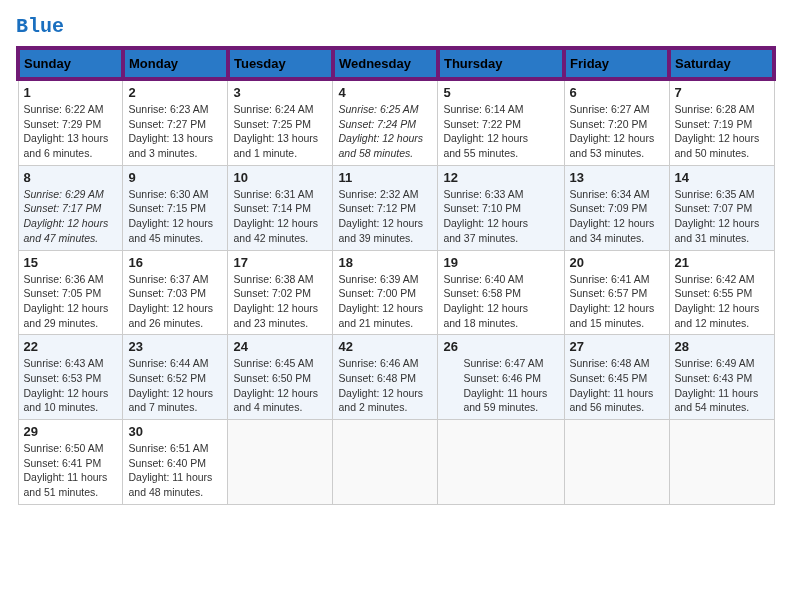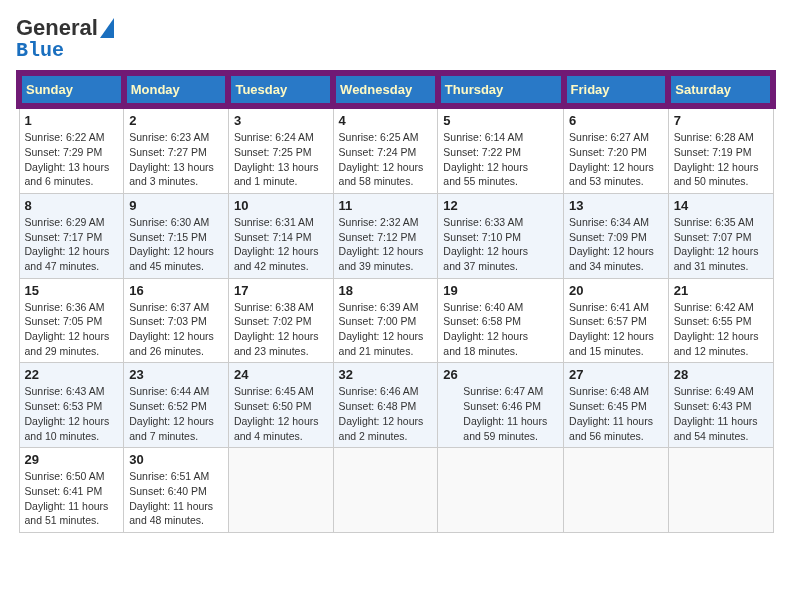--- a/index.html
+++ b/index.html
@@ -54,26 +54,26 @@
       font-weight: normal;
       color: #444;
     }
     .calendar {
       width: 100%;
       border-collapse: collapse;
       font-size: 11px;
     }
     .calendar thead tr th {
       background: #2979c7;
-      color: #fef9c3;
+      color: #000000;
       font-size: 13px;
       font-weight: bold;
       padding: 6px 4px;
       text-align: left;
-      border: 6px solid #701a75;
+      border: 4px solid #701a75;
     }
     .calendar tbody tr td {
       border: 1px solid #ccc;
       vertical-align: top;
       padding: 4px 5px;
       min-height: 80px;
       background: #fff;
     }
     .calendar tbody tr:nth-child(even) td {
       background: #f0f5fb;
@@ -92,26 +92,20 @@
     }
     .empty-cell {
       background: #f9f9f9 !important;
     }
   </style>
 </head>
 <body>
 
 <div class="header">
   <div class="logo">
-    <div class="logo-line">
-      <span class="logo-text">
-        <span style="color:#333;">General</span>
-      </span>
-      <span class="logo-triangle"></span>
-    </div>
     <div class="logo-line">
       <span class="logo-text" style="color:#1a6fbf; font-size:20px;font-family:Liberation Mono, monospace;">Blue</span>
     </div>
   </div>
   <div class="title-block">
     <h1></h1>
     <h2></h2>
   </div>
 </div>
 
@@ -145,21 +139,21 @@
         </td>
         <td>
           <span class="day-num">3</span>
           <div class="day-info" style="white-space: pre-line;">Sunrise: 6:24 AM
 Sunset: 7:25 PM
 Daylight: 13 hours
 and 1 minute.</div>
         </td>
         <td>
           <span class="day-num">4</span>
-          <div class="day-info" style="white-space: pre-line;">Sunrise: 6:25 AM
+          <div class="day-info" style="white-space: pre-line; font-style: italic;">Sunrise: 6:25 AM
 Sunset: 7:24 PM
 Daylight: 12 hours
 and 58 minutes.</div>
         </td>
         <td>
           <span class="day-num">5</span>
           <div class="day-info" style="white-space: pre-line;">Sunrise: 6:14 AM
 Sunset: 7:22 PM
 Daylight: 12 hours
 and 55 minutes.</div>
@@ -175,21 +169,21 @@
           <span class="day-num">7</span>
           <div class="day-info" style="white-space: pre-line;">Sunrise: 6:28 AM
 Sunset: 7:19 PM
 Daylight: 12 hours
 and 50 minutes.</div>
         </td>
       </tr>
       <tr>
         <td>
           <span class="day-num">8</span>
-          <div class="day-info" style="white-space: pre-line;">Sunrise: 6:29 AM
+          <div class="day-info" style="white-space: pre-line; font-style: italic;">Sunrise: 6:29 AM
 Sunset: 7:17 PM
 Daylight: 12 hours
 and 47 minutes.</div>
         </td>
         <td>
           <span class="day-num">9</span>
           <div class="day-info" style="white-space: pre-line;">Sunrise: 6:30 AM
 Sunset: 7:15 PM
 Daylight: 12 hours
 and 45 minutes.</div>
@@ -297,21 +291,21 @@
 and 7 minutes.</div>
         </td>
         <td>
           <span class="day-num">24</span>
           <div class="day-info" style="white-space: pre-line;">Sunrise: 6:45 AM
 Sunset: 6:50 PM
 Daylight: 12 hours
 and 4 minutes.</div>
         </td>
         <td>
-          <span class="day-num">32</span>
+          <span class="day-num">42</span>
           <div class="day-info" style="white-space: pre-line;">Sunrise: 6:46 AM
 Sunset: 6:48 PM
 Daylight: 12 hours
 and 2 minutes.</div>
         </td>
         <td>
           <span class="day-num">26</span>
           <div class="day-info" style="white-space: pre-line; margin-left: 20px;">Sunrise: 6:47 AM
 Sunset: 6:46 PM
 Daylight: 11 hours

